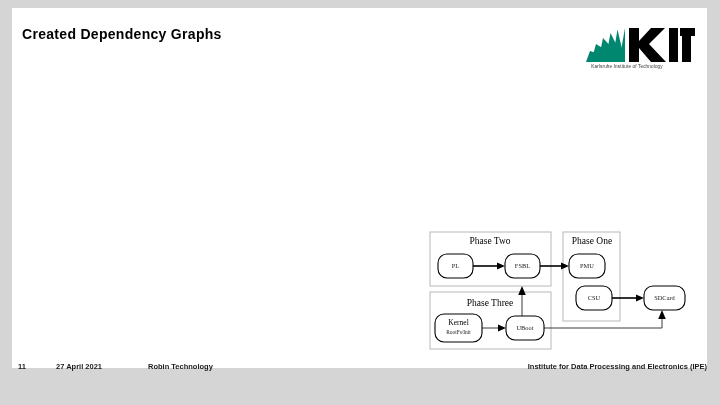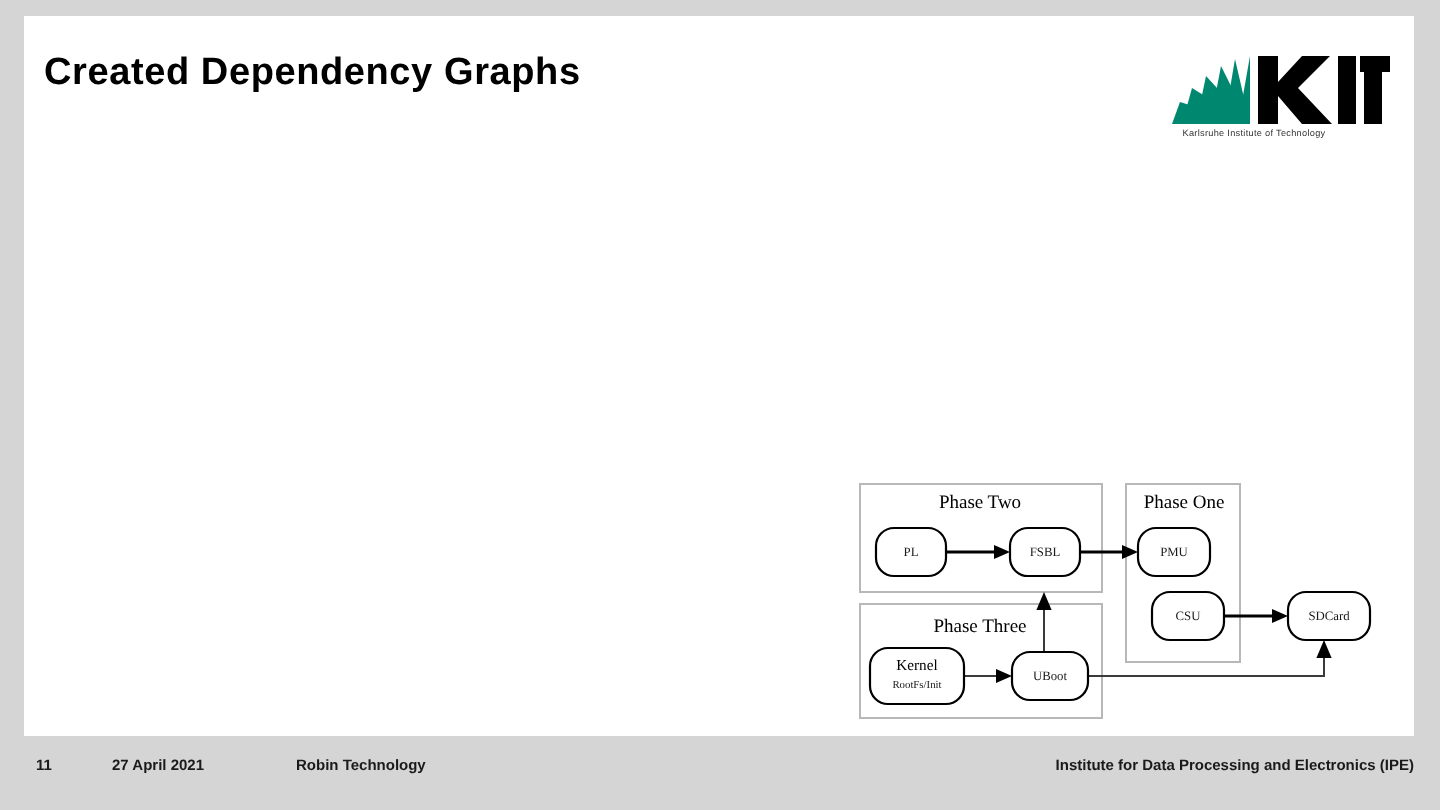--- a/index.html
+++ b/index.html
@@ -22,42 +22,42 @@
     top: 8px;
     width: 695px;
     height: 360px;
     background: #ffffff;
   }
 
   .slide-title {
     position: absolute;
     left: 10px;
     top: 18px;
-    font-size: 19px;
+    font-size: 14px;
     font-weight: bold;
     color: #000000;
     letter-spacing: 0.3px;
     white-space: nowrap;
   }
 
   
   .kit-logo {
     position: absolute;
     right: 12px;
     top: 14px;
     width: 118px;
     height: 48px;
   }
   .kit-logo svg { display: block; }
 
   
   .diagram {
     position: absolute;
     left: 404px;
-    top: 222px;
+    top: 212px;
     width: 300px;
     height: 140px;
     text-align: right;
   }
   .diagram svg { display: block; }
 
   .cluster-box {
     fill: #ffffff;
     stroke: #b8b8b8;
     stroke-width: 1;
@@ -99,21 +99,21 @@
     font-family: "Liberation Serif", serif;
     font-size: 7.6px;
     fill: #000000;
     text-anchor: middle;
   }
 
   
   .footer {
     position: absolute;
     left: 0;
-    top: 378px;
+    top: 362px;
     width: 720px;
     height: 14px;
   }
   .footer-left {
     position: absolute;
     left: 18px;
     top: 0;
     display: flex;
     align-items: center;
     font-size: 7.5px;

